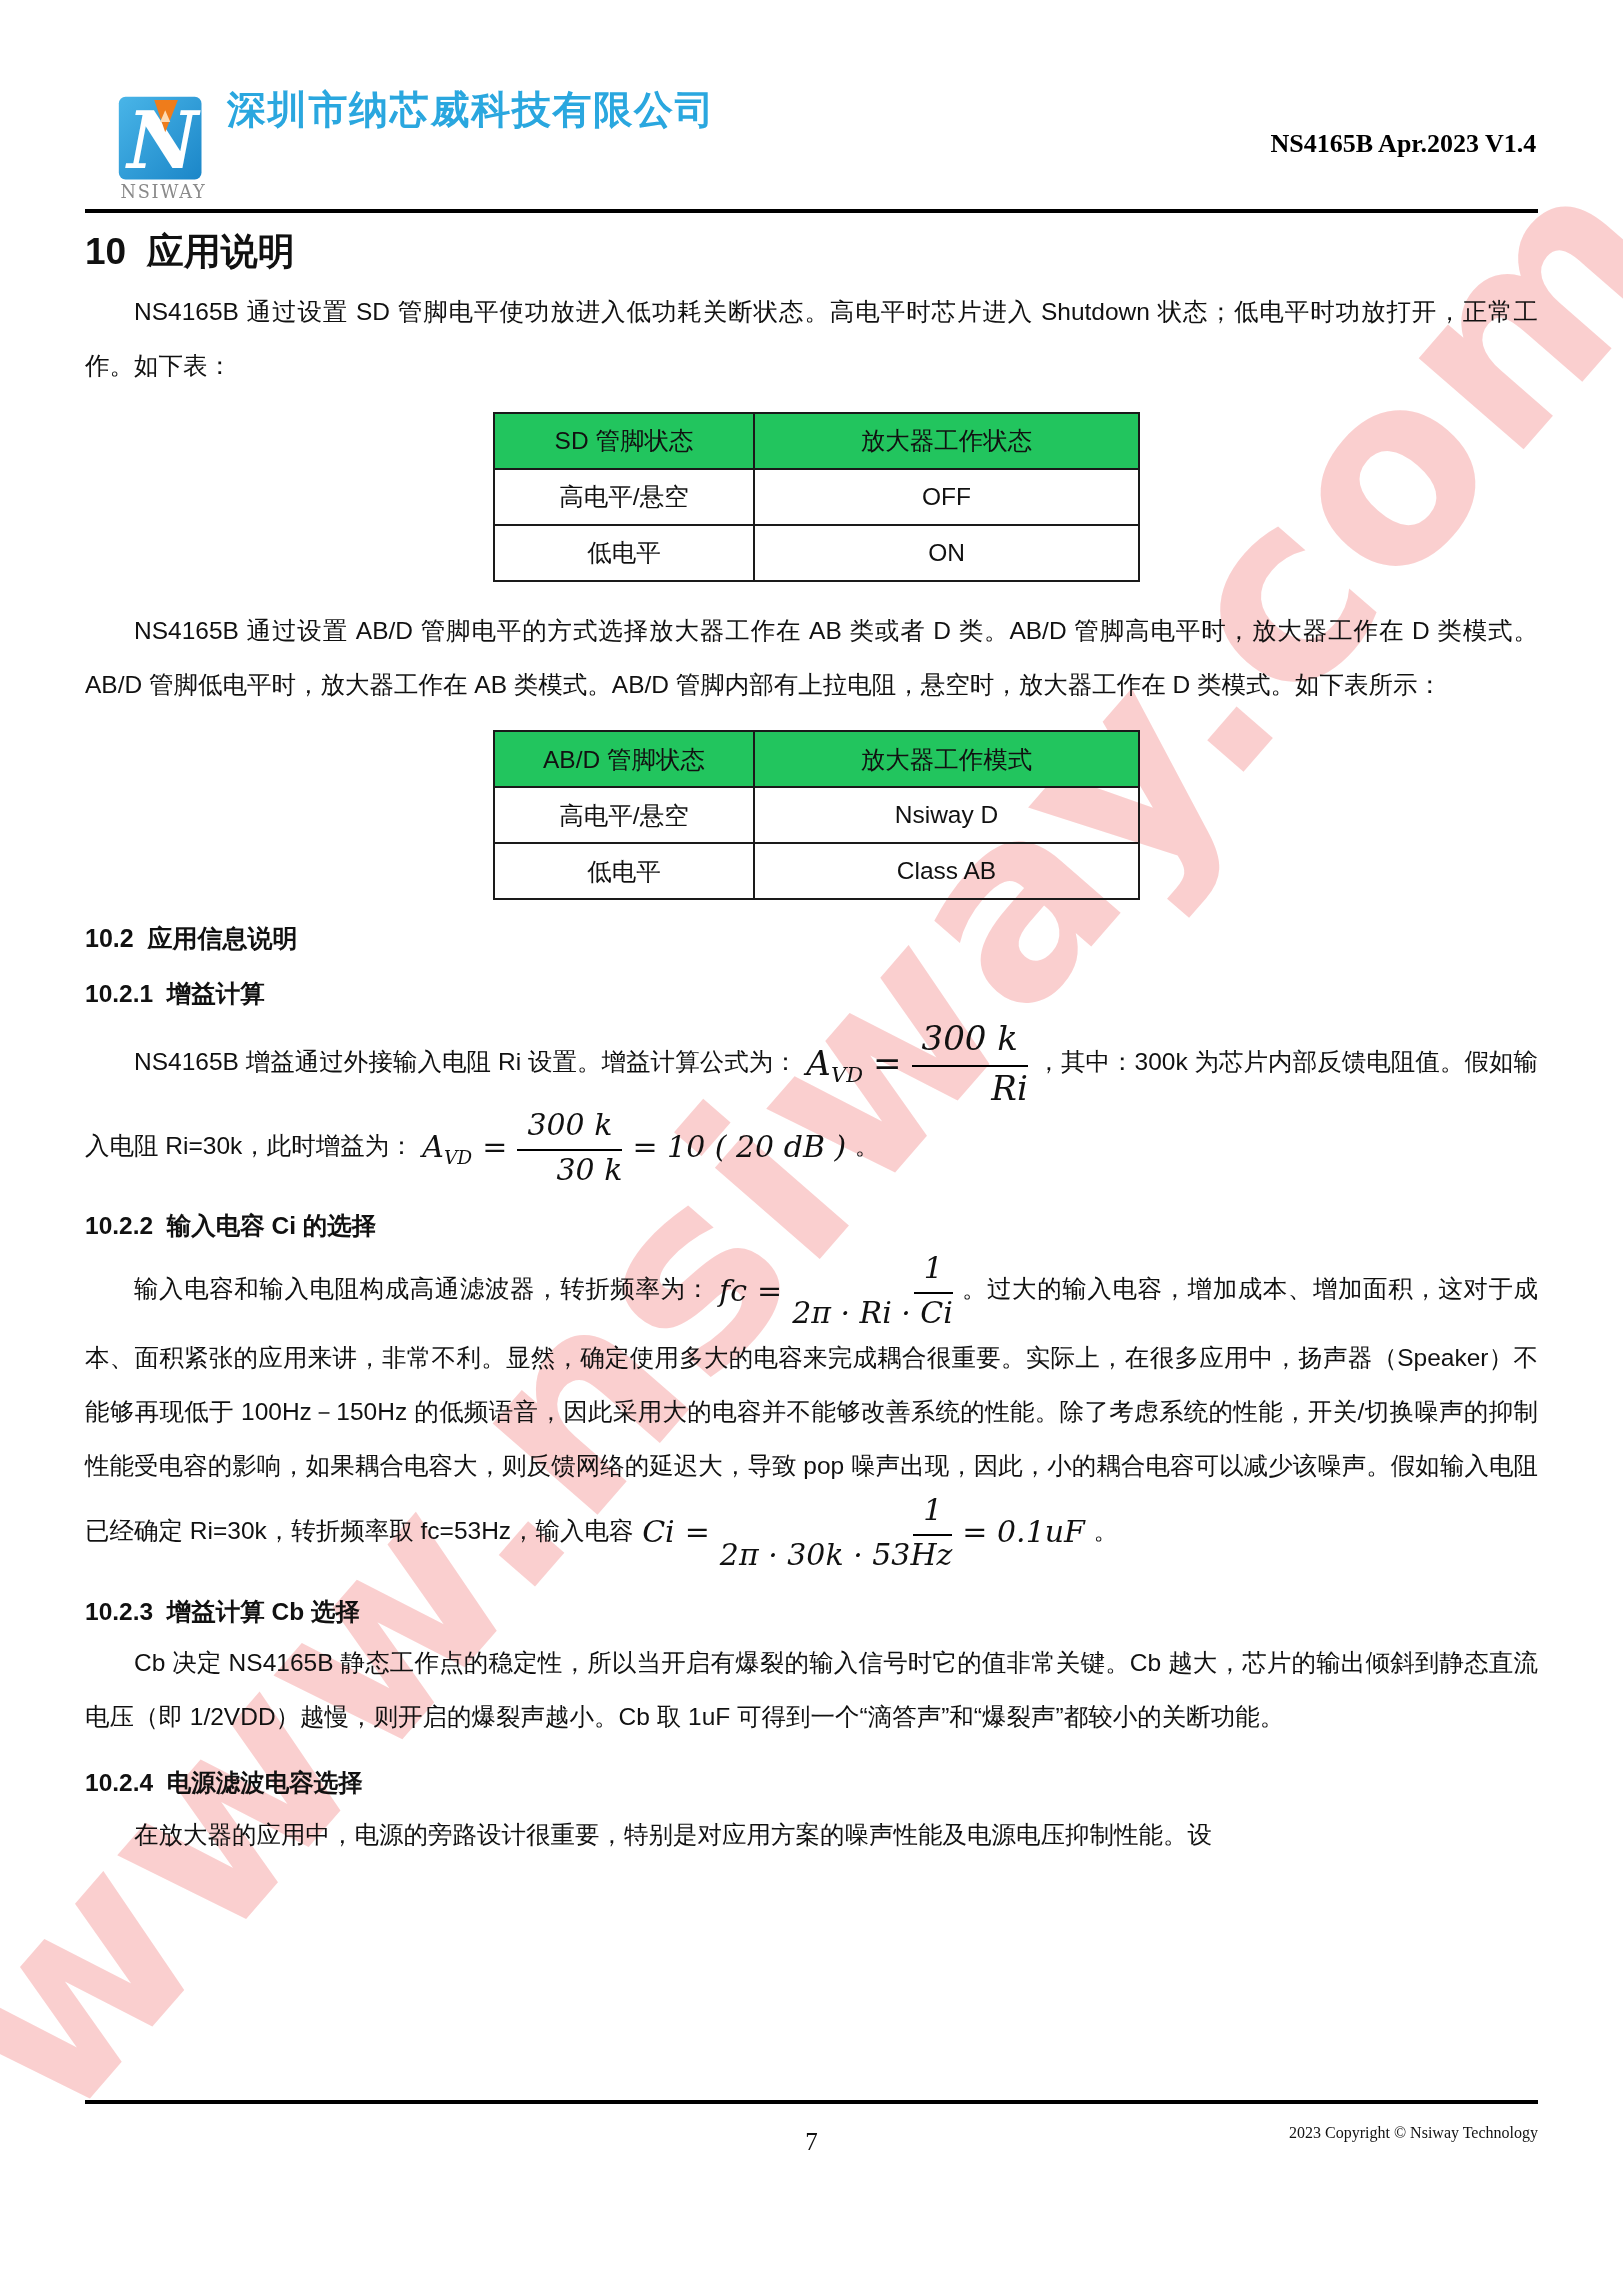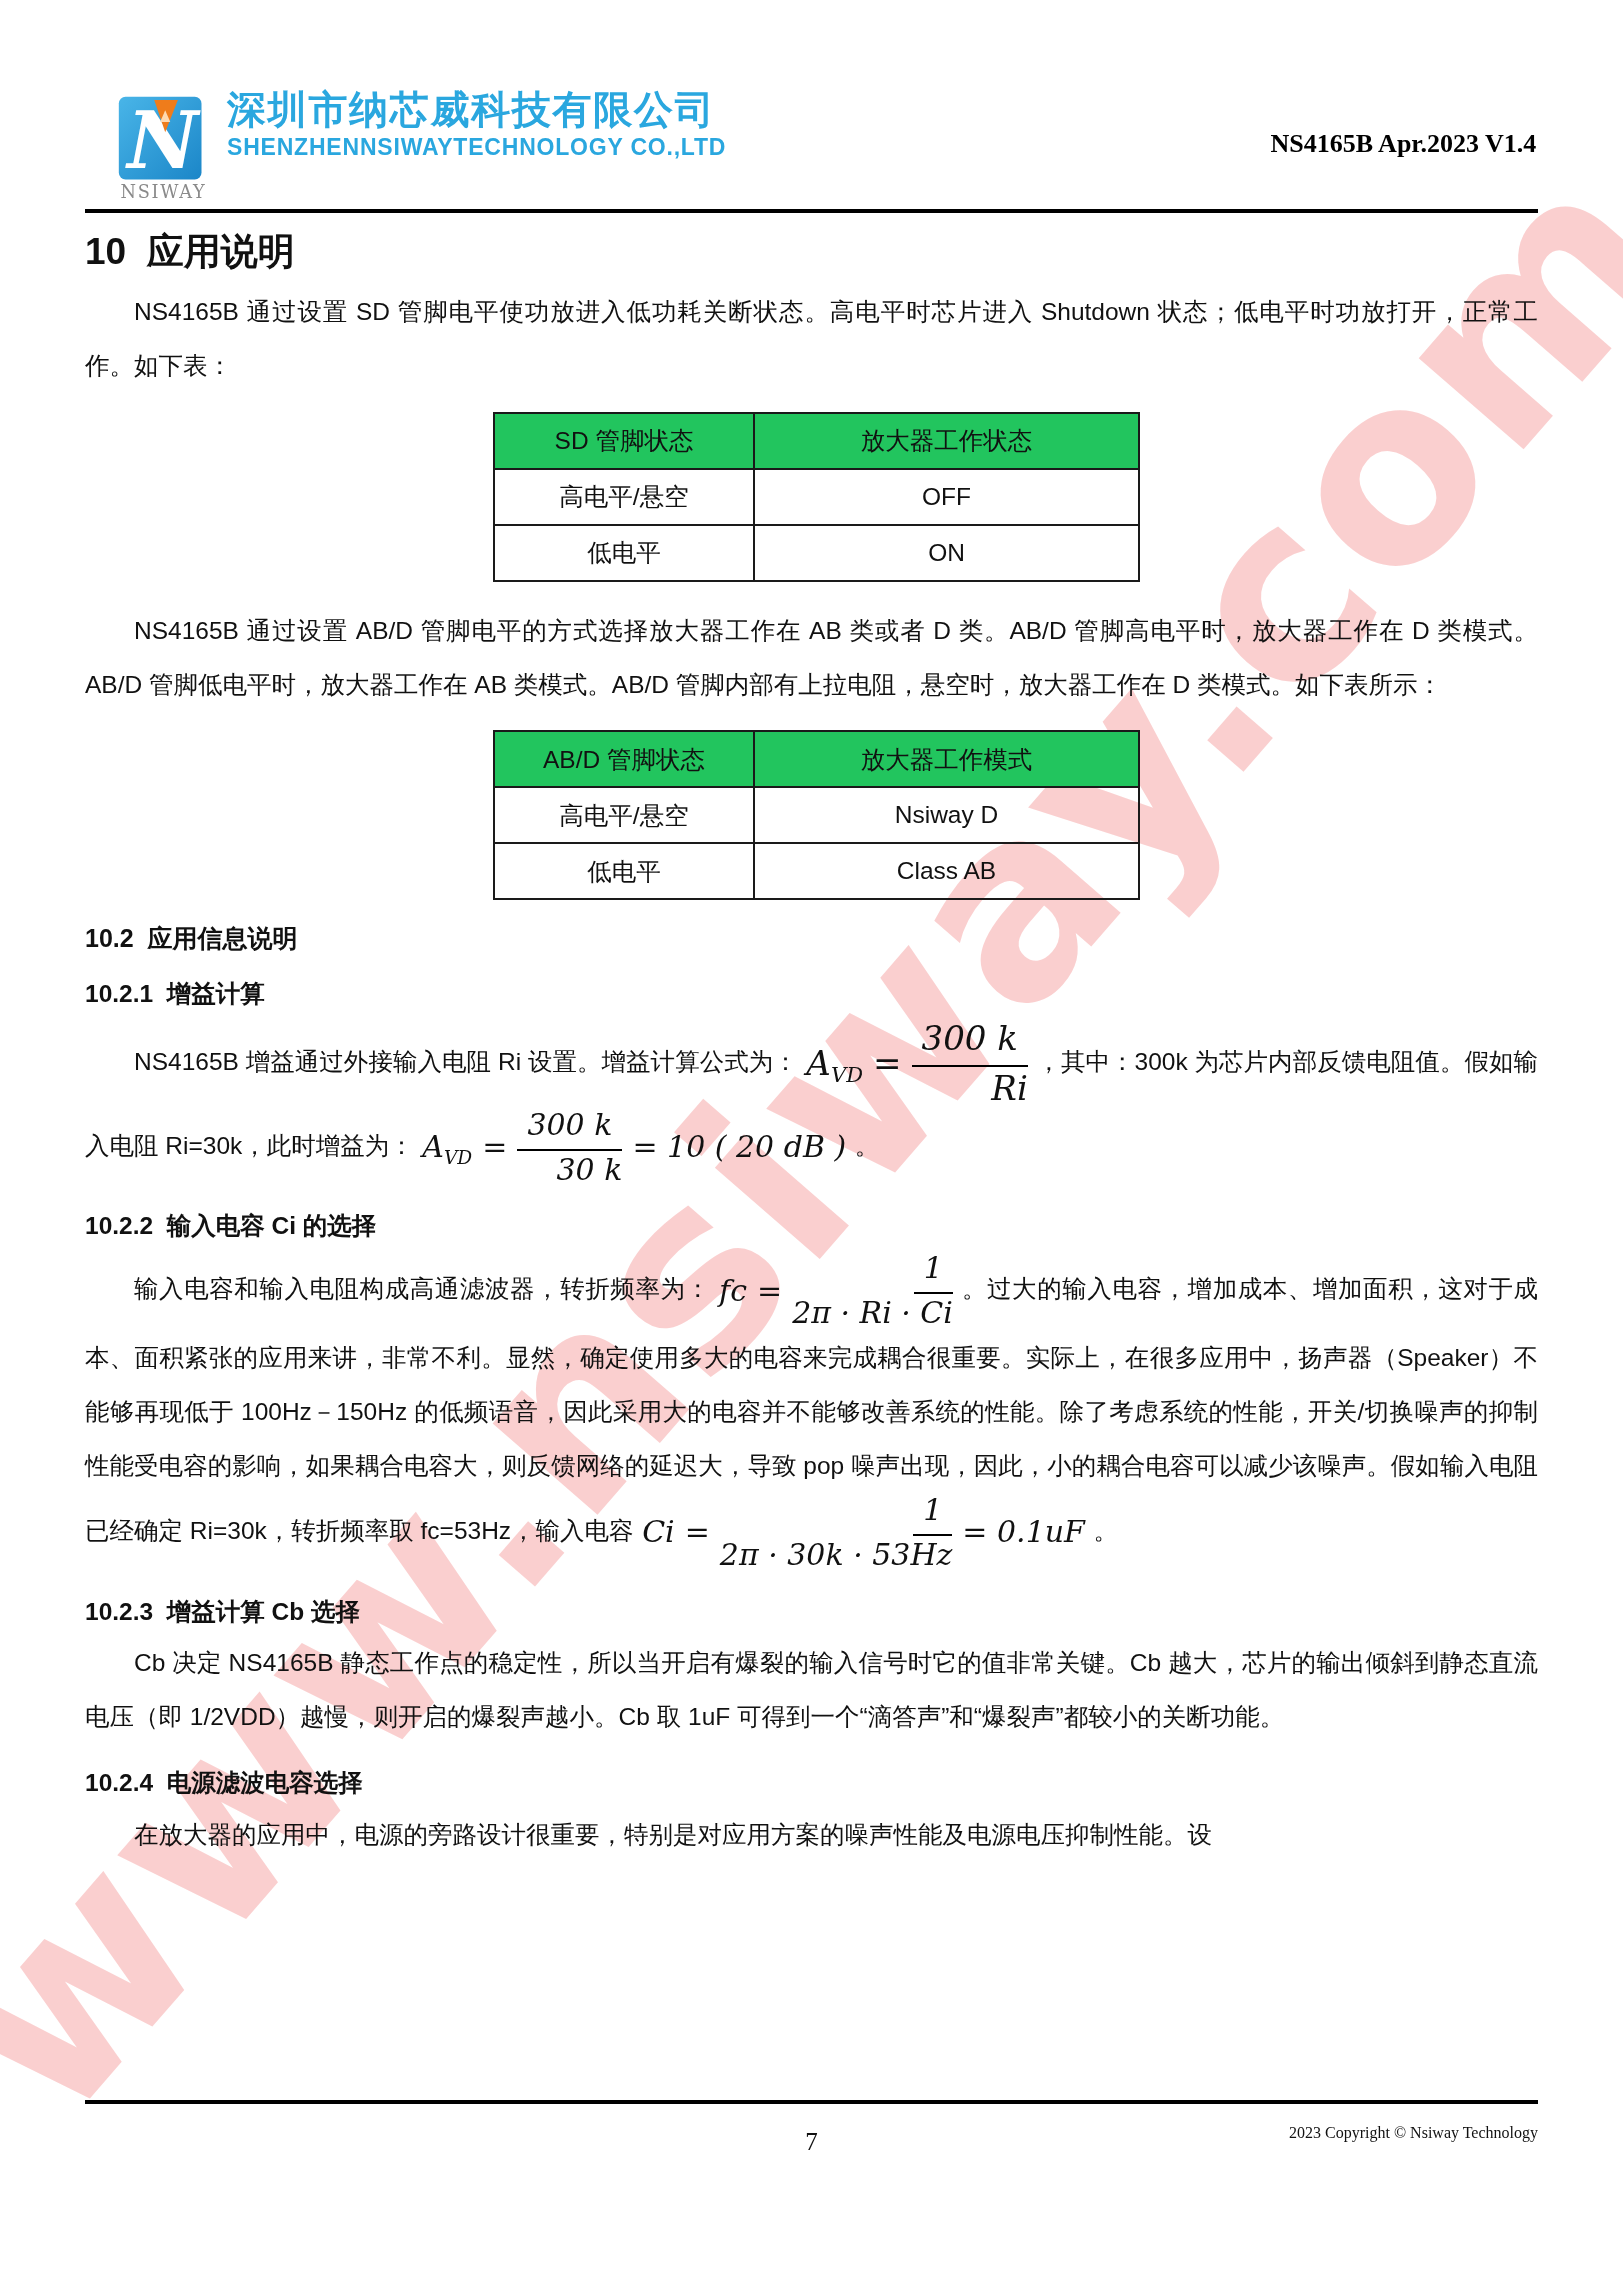--- a/index.html
+++ b/index.html
@@ -74,21 +74,20 @@
         </defs>
         <rect x="2" y="2" width="98" height="98" rx="8" fill="url(#bl)"></rect>
         <text x="12" y="86" font-family="DejaVu Serif, serif" font-style="italic" font-weight="bold" font-size="92" fill="#ffffff">N</text>
         <polygon points="44,6 72,6 57,44" fill="#ef7c1b"></polygon>
         <polygon points="57,18 63,32 51,32" fill="#ffd9b0"></polygon>
         <text x="4" y="122" font-family="DejaVu Serif, serif" font-size="21" fill="#8a8a8a" letter-spacing="2">NSIWAY</text>
       </svg>
     </div>
     <div class="company">
       <div class="company-cn">深圳市纳芯威科技有限公司</div>
-      <div class="company-en">SHENZHENNSIWAYTECHNOLOGY CO.,LTD</div>
     </div>
     <div class="doc-version">NS4165B Apr.2023 V1.4</div>
   </div>
 
   <div class="content">
 
     <h1 class="sec">10  应用说明</h1>
 
     <p class="para">NS4165B 通过设置 SD 管脚电平使功放进入低功耗关断状态。高电平时芯片进入 Shutdown 状态；低电平时功放打开，正常工作。如下表：</p>
 

